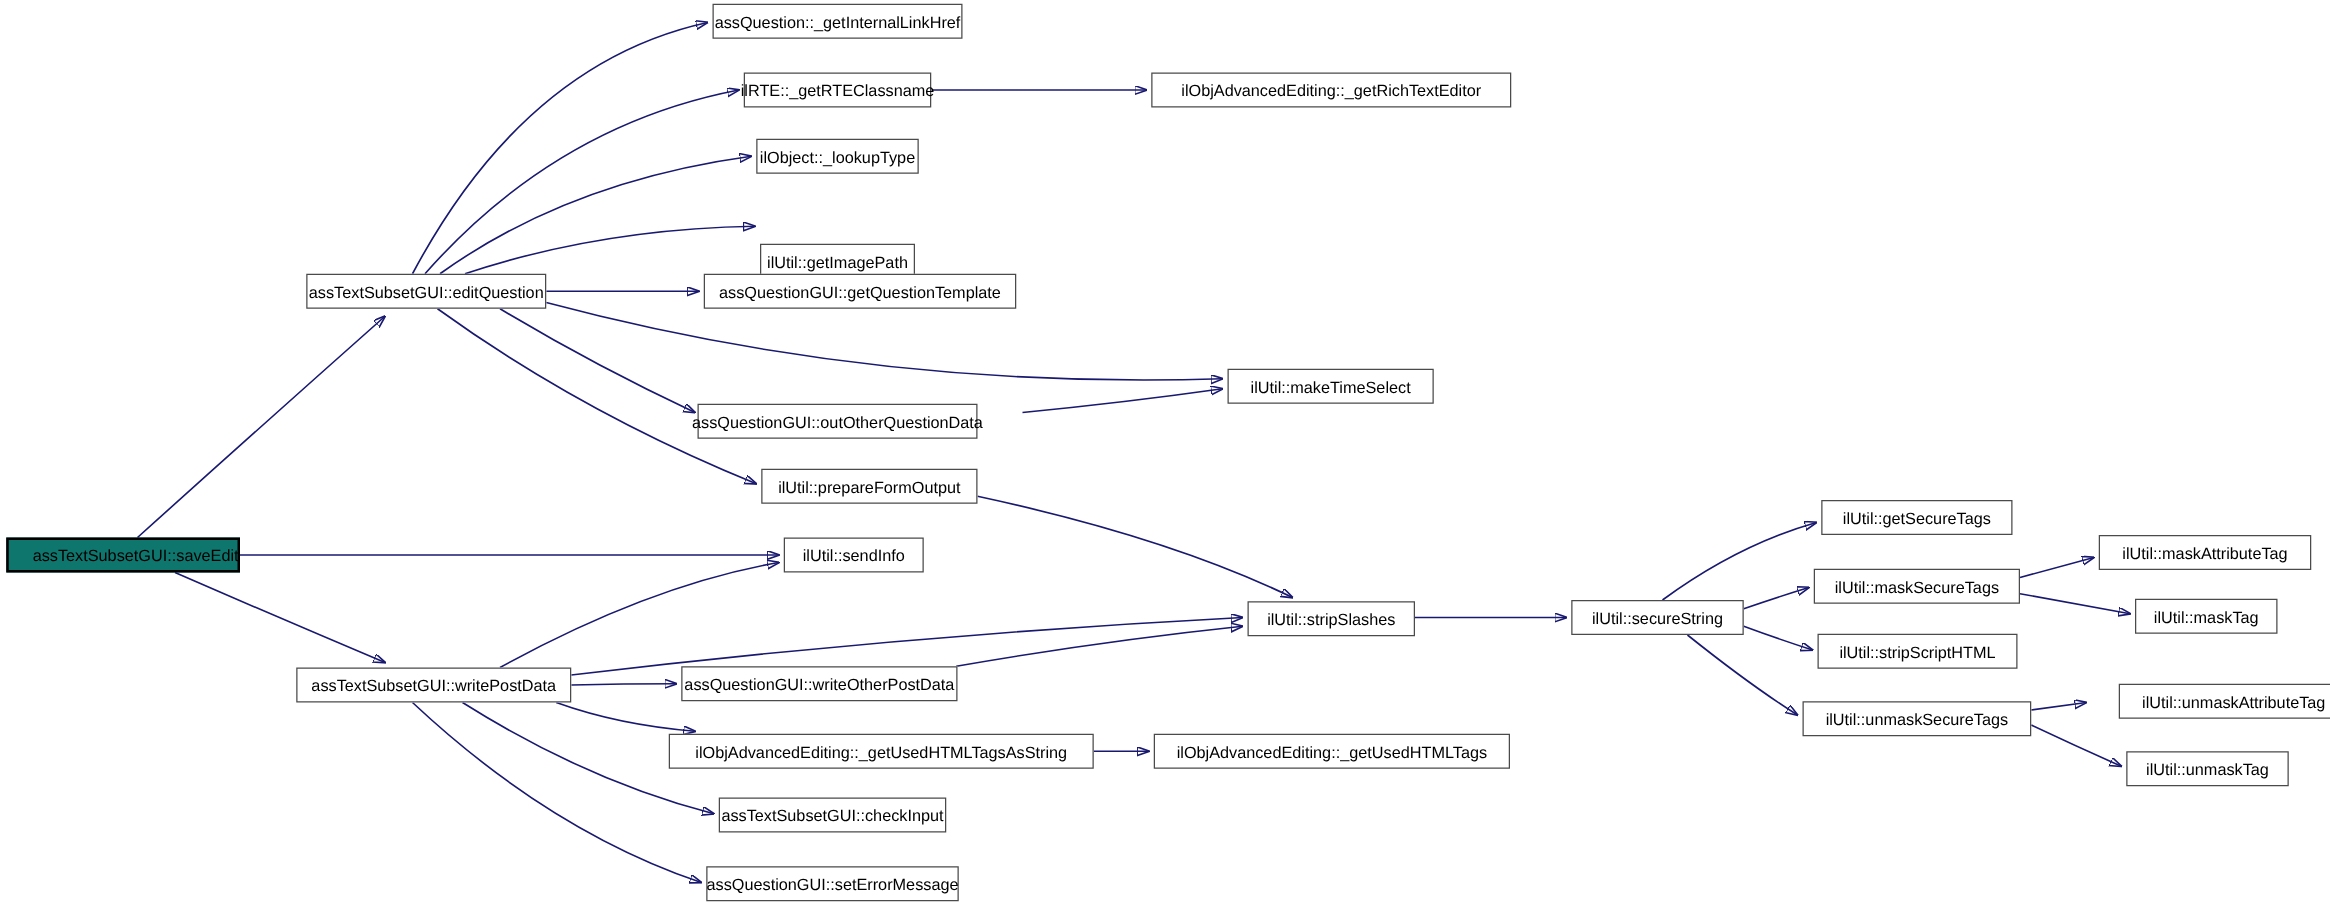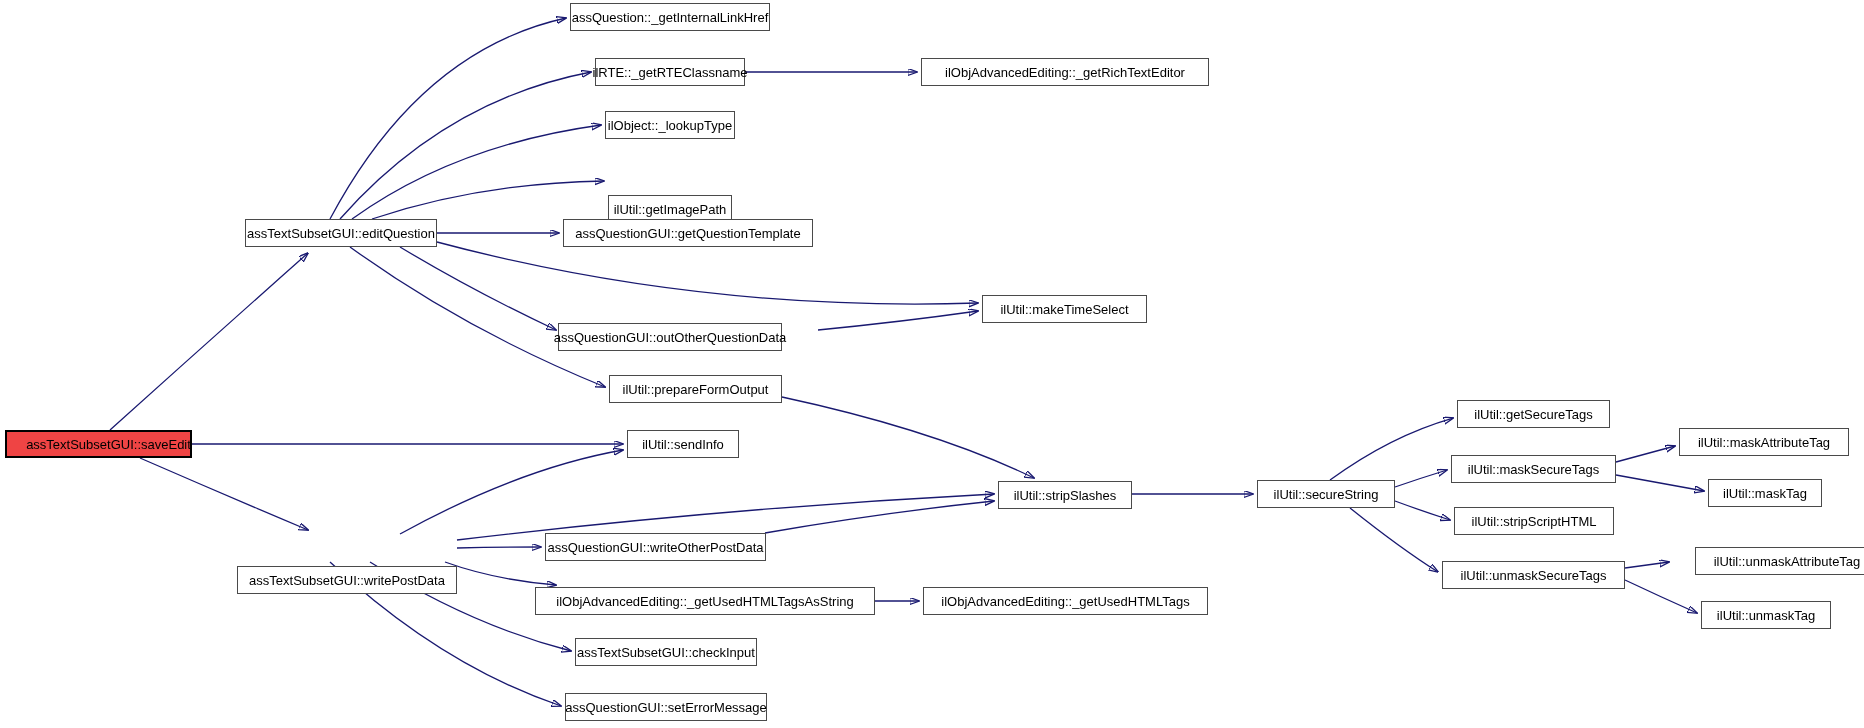--- a/index.html
+++ b/index.html
@@ -16,21 +16,21 @@
     position:absolute;
     box-sizing:border-box;
     border:1px solid #4a4a4a;
     background:#ffffff;
     color:#000000;
     display:flex;align-items:center;justify-content:center;
     font-size:13px;line-height:1;white-space:nowrap;
     cursor:pointer;
   }
   .node.hl{
-    background:#ef4444;
+    background:#0f766e;
     border:2px solid #000000;
     padding-left:20px;
   }
 </style>
 </head>
 <body>
 
 <div id="canvas">
   <svg id="edge-layer" width="1864" height="728" viewBox="0 0 1864 728" xmlns="http://www.w3.org/2000/svg">
     <defs>
@@ -68,21 +68,21 @@
         <path d="M1350,508 Q1400,548 1438,572" marker-end="url(#arrow)"></path>
         <path d="M1616,462 Q1646,454 1675,446" marker-end="url(#arrow)"></path>
         <path d="M1616,475 Q1660,483 1704,491" marker-end="url(#arrow)"></path>
         <path d="M1625,568 Q1647,565 1669,562" marker-end="url(#arrow)"></path>
         <path d="M1625,580 Q1661,597 1697,613" marker-end="url(#arrow)"></path>
       </g>
   </svg>
   <div id="nodes">
       <div class="node hl" style="left: 5px; top: 430px; width: 187px; height: 28px;">assTextSubsetGUI::saveEdit</div>
       <div class="node" style="left: 245px; top: 219px; width: 192px; height: 28px;">assTextSubsetGUI::editQuestion</div>
-      <div class="node" style="left: 237px; top: 534px; width: 220px; height: 28px; margin-top: 32px;">assTextSubsetGUI::writePostData</div>
+      <div class="node" style="left: 237px; top: 534px; width: 220px; height: 28px;">assTextSubsetGUI::writePostData</div>
       <div class="node" style="left: 570px; top: 3px; width: 200px; height: 28px;">assQuestion::_getInternalLinkHref</div>
       <div class="node" style="left: 595px; top: 58px; width: 150px; height: 28px;">ilRTE::_getRTEClassname</div>
       <div class="node" style="left: 605px; top: 111px; width: 130px; height: 28px;">ilObject::_lookupType</div>
       <div class="node" style="left: 608px; top: 167px; width: 124px; height: 28px; margin-top: 28px;">ilUtil::getImagePath</div>
       <div class="node" style="left: 563px; top: 219px; width: 250px; height: 28px;">assQuestionGUI::getQuestionTemplate</div>
       <div class="node" style="left: 558px; top: 323px; width: 224px; height: 28px;">assQuestionGUI::outOtherQuestionData</div>
       <div class="node" style="left: 609px; top: 375px; width: 173px; height: 28px;">ilUtil::prepareFormOutput</div>
       <div class="node" style="left: 627px; top: 430px; width: 112px; height: 28px;">ilUtil::sendInfo</div>
       <div class="node" style="left: 545px; top: 533px; width: 221px; height: 28px;">assQuestionGUI::writeOtherPostData</div>
       <div class="node" style="left: 535px; top: 587px; width: 340px; height: 28px;">ilObjAdvancedEditing::_getUsedHTMLTagsAsString</div>

